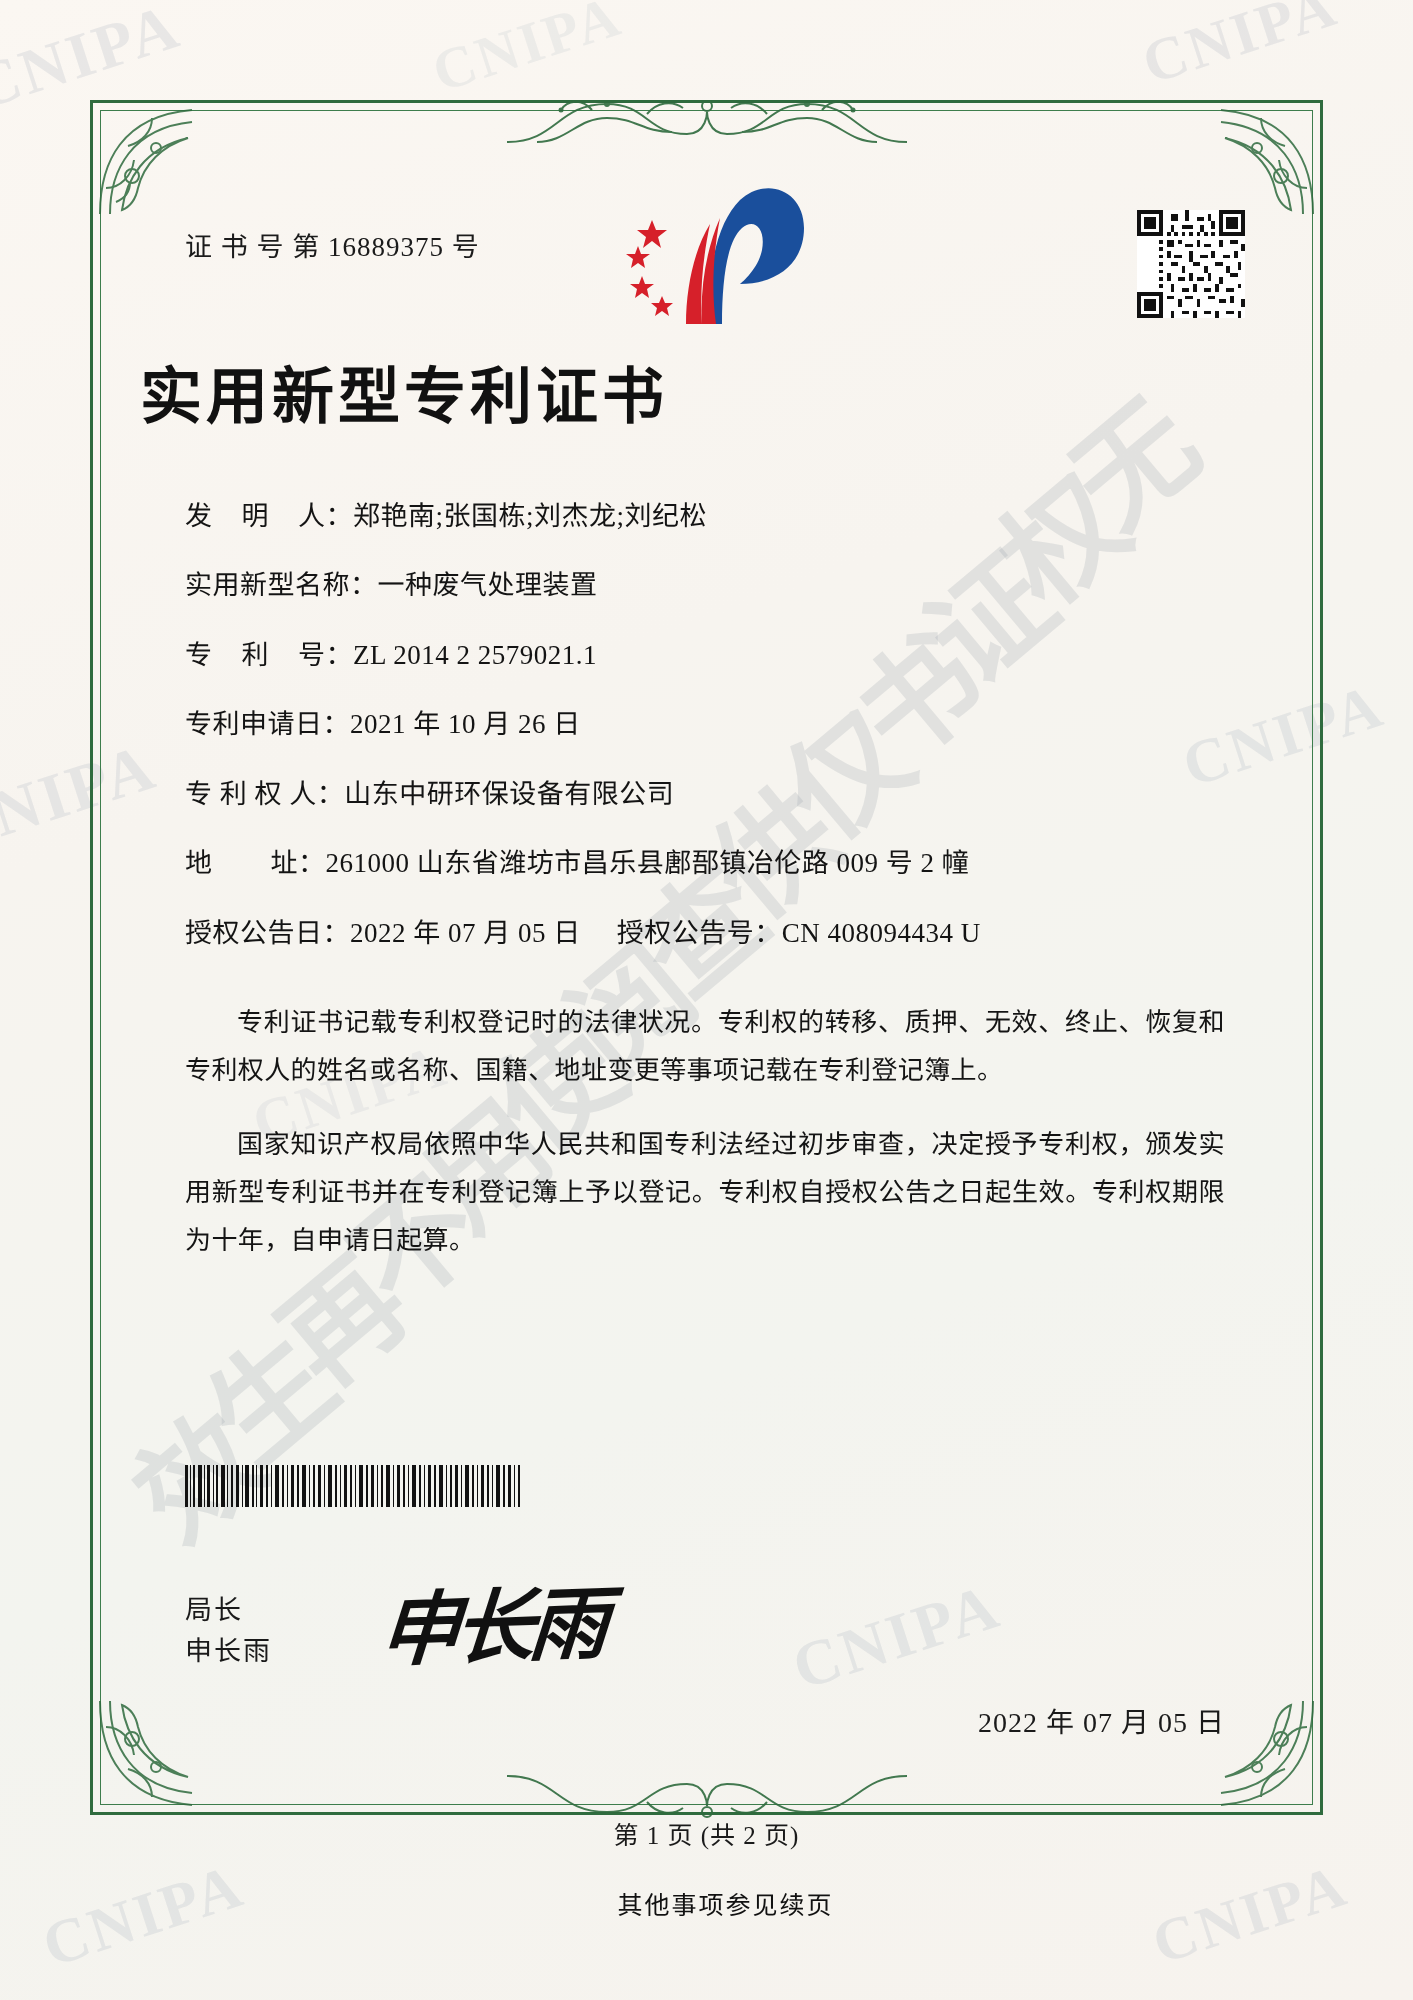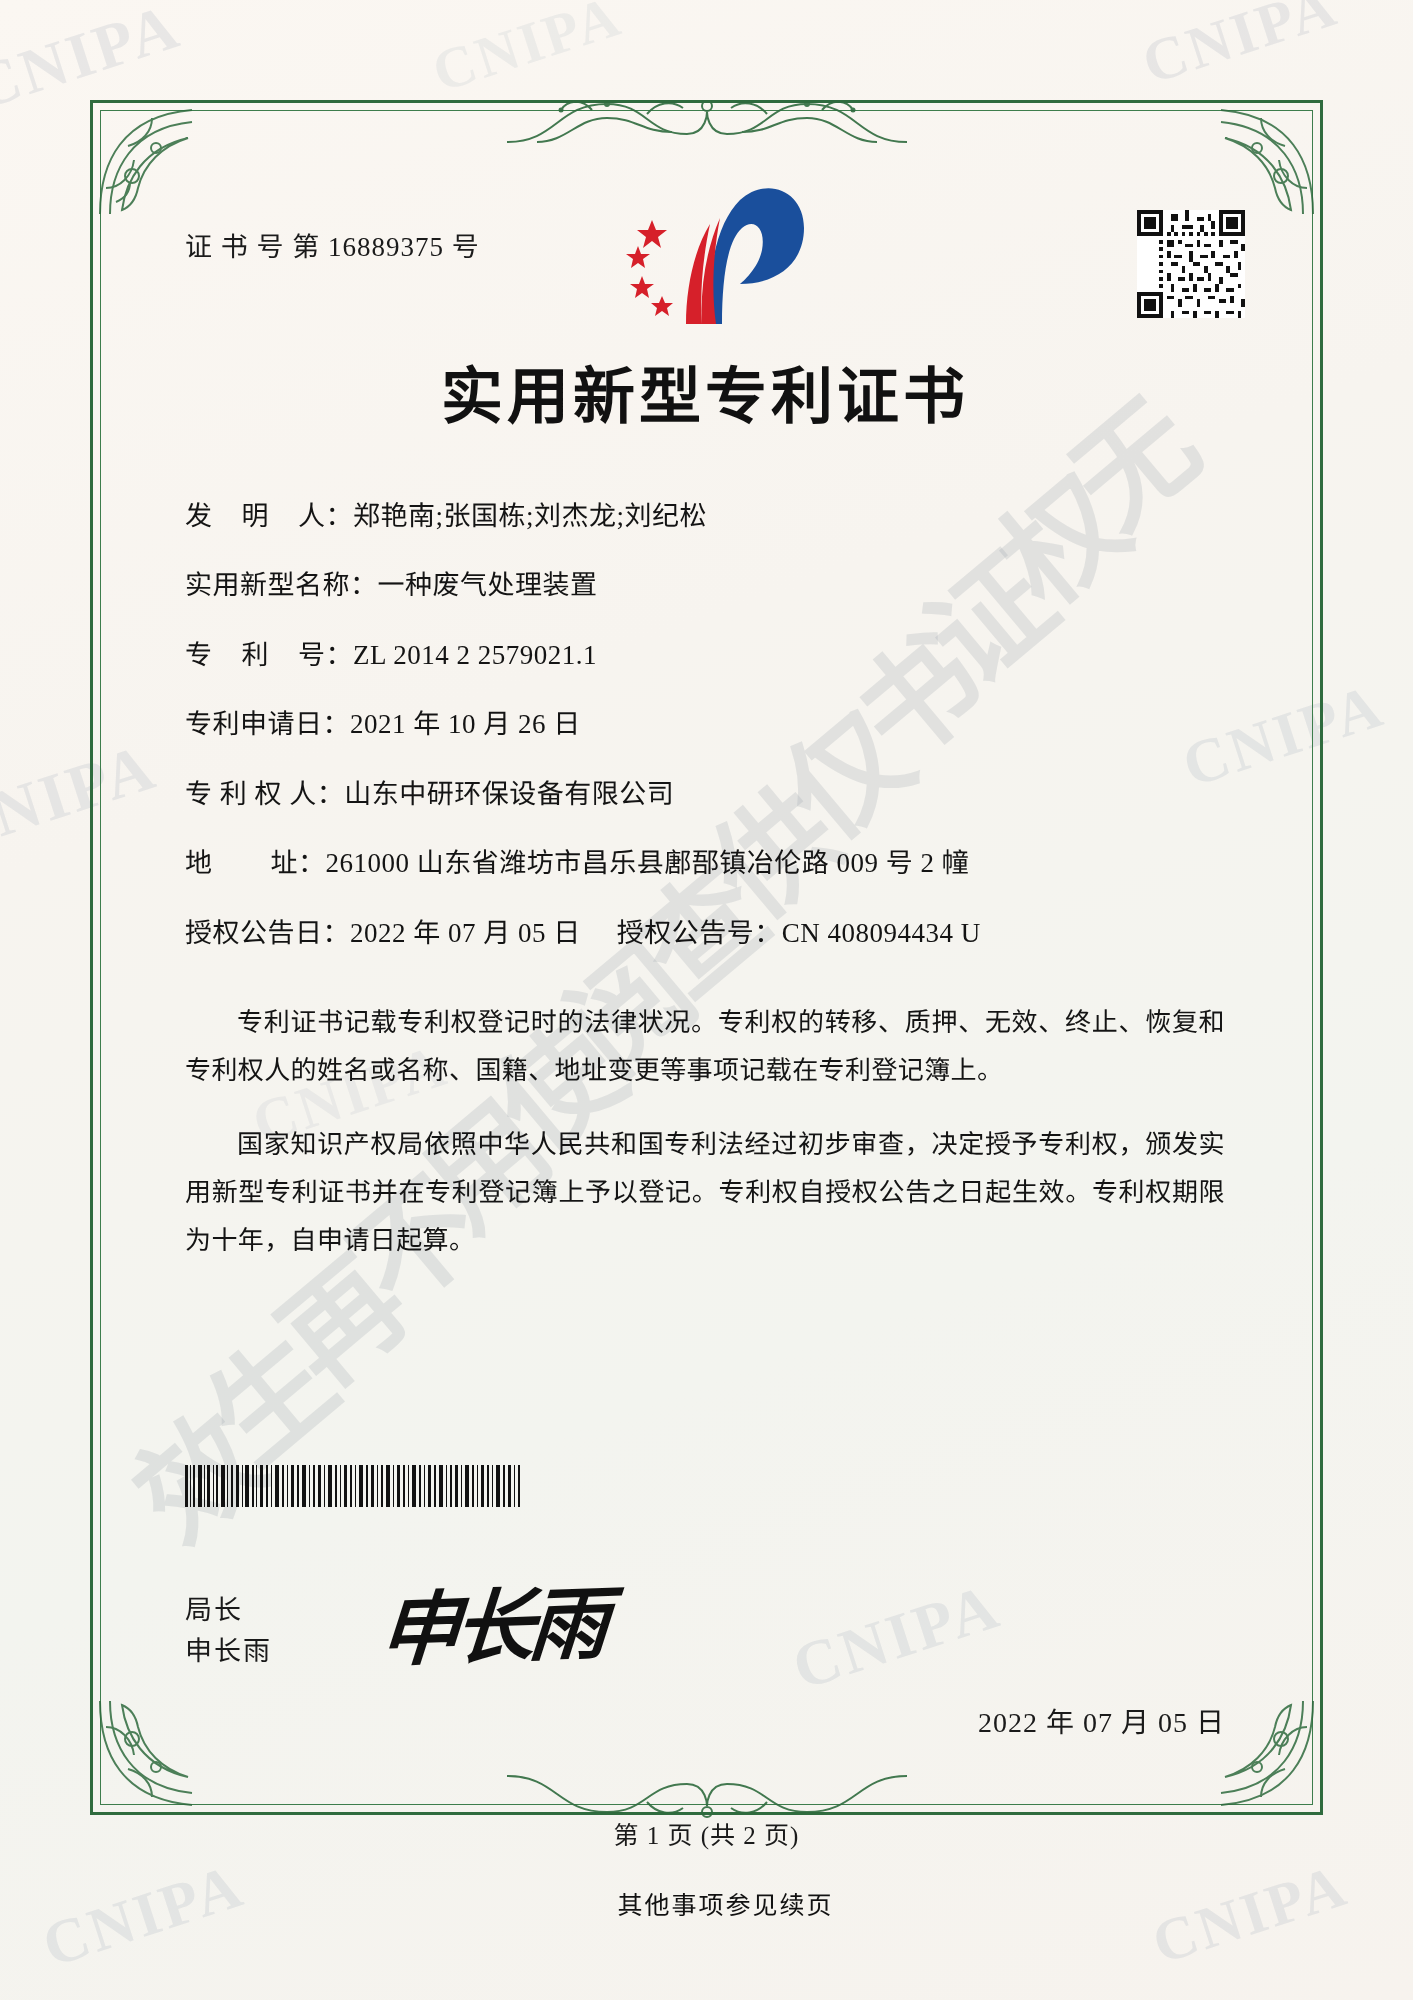--- a/index.html
+++ b/index.html
@@ -140,21 +140,20 @@
 
   .emblem {
     margin: 0 auto;
     width: 230px;
     height: 150px;
     position: relative;
     margin-top: -80px;
   }
 
   .title {
-    text-align: center;
     font-size: 62px;
     font-weight: bold;
     letter-spacing: 4px;
     color: #111;
     margin-top: 12px;
     font-family: "Liberation Serif", "DejaVu Serif", serif;
   }
 
   .fields {
     margin-top: 62px;

